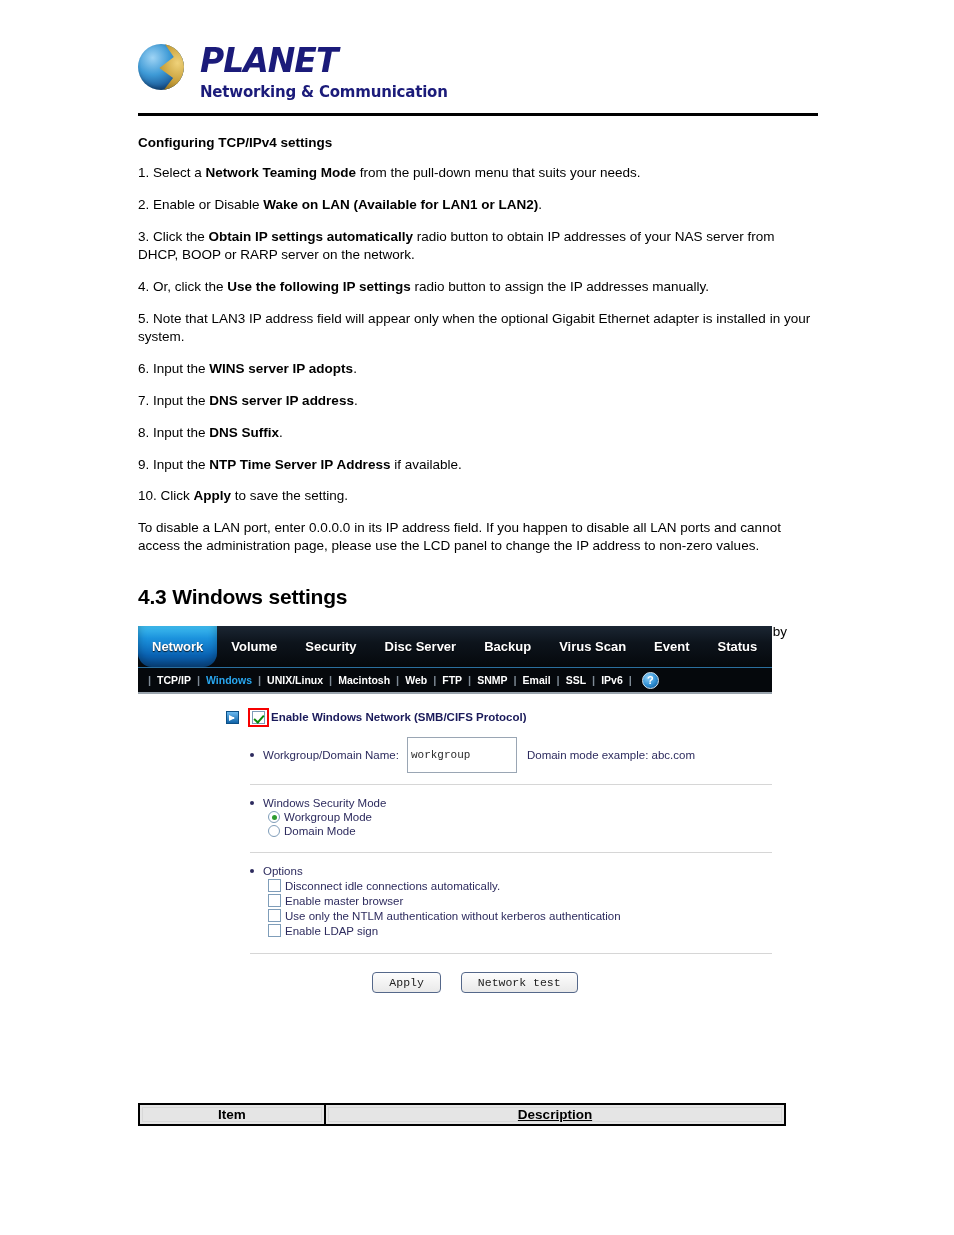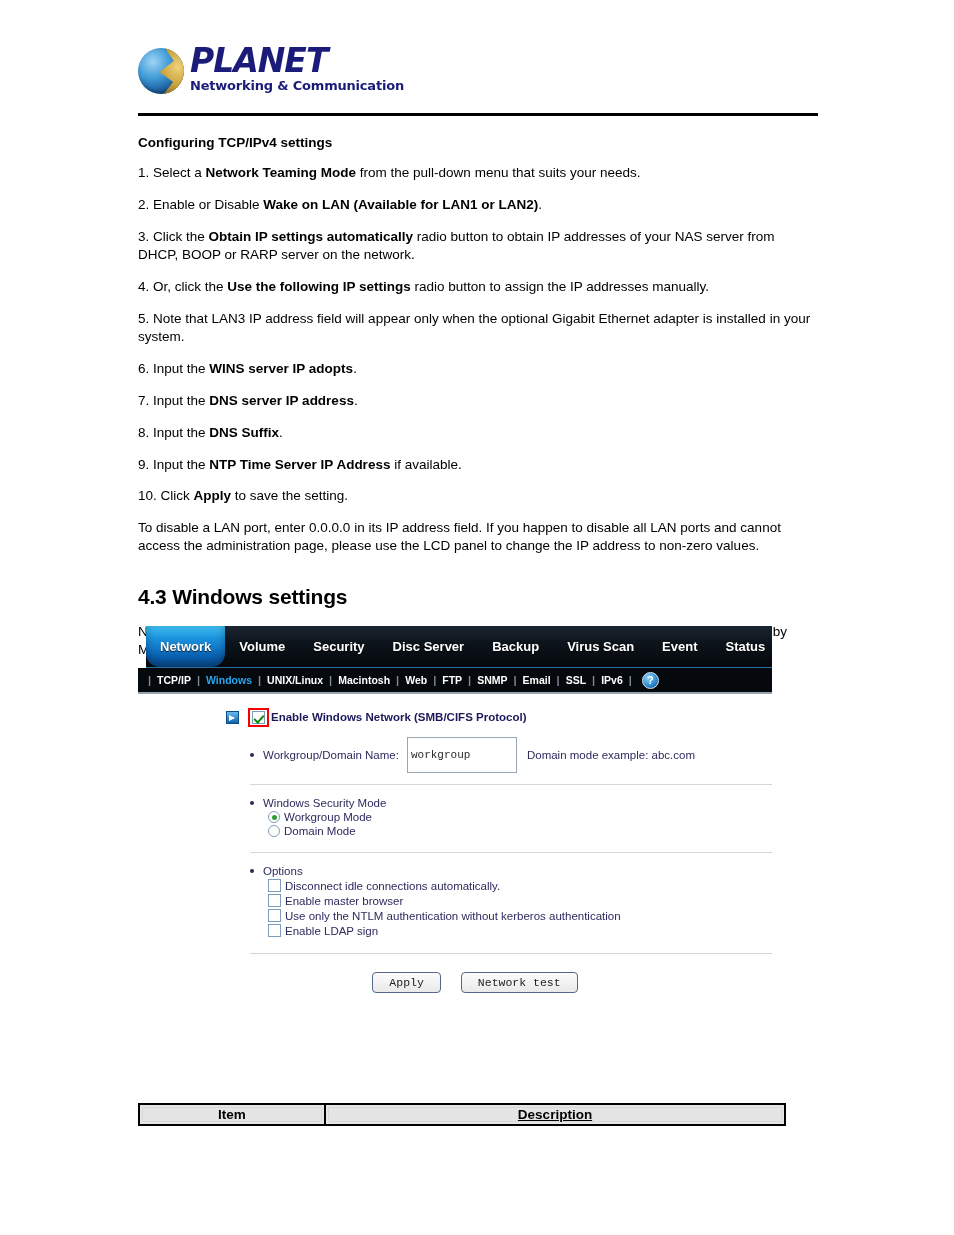--- a/index.html
+++ b/index.html
@@ -8,43 +8,43 @@
     width: 954px; height: 1235px;
     background: #ffffff;
     font-family: "Liberation Sans", sans-serif;
     color: #000;
     position: relative;
     overflow: hidden;
   }
 
   
   .page-header { position:absolute; left:138px; top:44px; width:680px; height:70px; }
-  .logo-wrap { display:flex; align-items:flex-end; gap:6px; }
+  .logo-wrap { display:flex; align-items:flex-start; gap:16px; }
   .logo-globe {
     width:46px; height:46px; border-radius:50%;
     background:
       radial-gradient(circle at 32% 30%, #9fd4f5 0%, #3e9ad6 38%, #1d5f9e 66%, #0d3f70 100%);
     position:relative; overflow:hidden;
     box-shadow: inset -2px -2px 4px rgba(0,0,0,.35);
   }
   .logo-globe::before {
     content:""; position:absolute; right:-2px; top:-2px; width:34px; height:50px;
     background: radial-gradient(ellipse at 75% 42%, #efd27a 0%, #c9a13c 45%, #8a6a1d 78%, #6a4f12 100%);
     clip-path: polygon(100% 0, 100% 100%, 30% 100%, 62% 72%, 22% 52%, 64% 30%, 34% 0);
   }
   .logo-text { line-height:1; padding-bottom:2px; }
   .logo-main {
     font-family:"DejaVu Sans", sans-serif;
     font-size:33px; font-weight:bold; font-style:italic;
     color:#1b1b7a; letter-spacing:-1px;
   }
   .logo-sub {
     font-family:"DejaVu Sans", sans-serif;
-    font-size:13px; font-weight:bold; color:#1b1b7a;
-    letter-spacing:-.2px; margin-top:2px;
+    font-size:15px; font-weight:bold; color:#1b1b7a;
+    letter-spacing:-.2px; margin-top:8px;
   }
   .header-rule {
     position:absolute; left:138px; top:113px; width:680px; height:3px; background:#000;
   }
 
   
   .doc { position:absolute; left:138px; top:135px; width:680px; }
   .doc p { margin:0 0 14px 0; font-size:13.5px; line-height:1.33; }
   .h-sub { font-size:13.5px; font-weight:bold; margin:0 0 14px 0; }
   .h2 { font-size:21px; font-weight:bold; margin:0 0 14px 0; letter-spacing:-.2px; }
@@ -52,21 +52,20 @@
   .sec-gap { height:16px; }
 
   
   .nas { position:absolute; left:138px; top:626px; width:634px; }
 
   .nav-main {
     position:relative; height:42px;
     background: linear-gradient(180deg,#1b2633 0%, #0d141c 40%, #05080c 100%);
     display:flex; align-items:stretch;
     border-bottom:1px solid #2a6f9e;
-    margin-left:8px;
   }
   .nav-item {
     display:flex; align-items:center; justify-content:center;
     color:#ffffff; font-size:13px; font-weight:bold;
     padding:0 14px; white-space:nowrap;
     text-shadow:0 1px 1px rgba(0,0,0,.8);
   }
   .nav-item.active {
     background: linear-gradient(180deg,#3fbdf0 0%, #1b92dd 30%, #0a63b4 72%, #0a4f94 100%);
     border-radius: 0 0 14px 14px;

